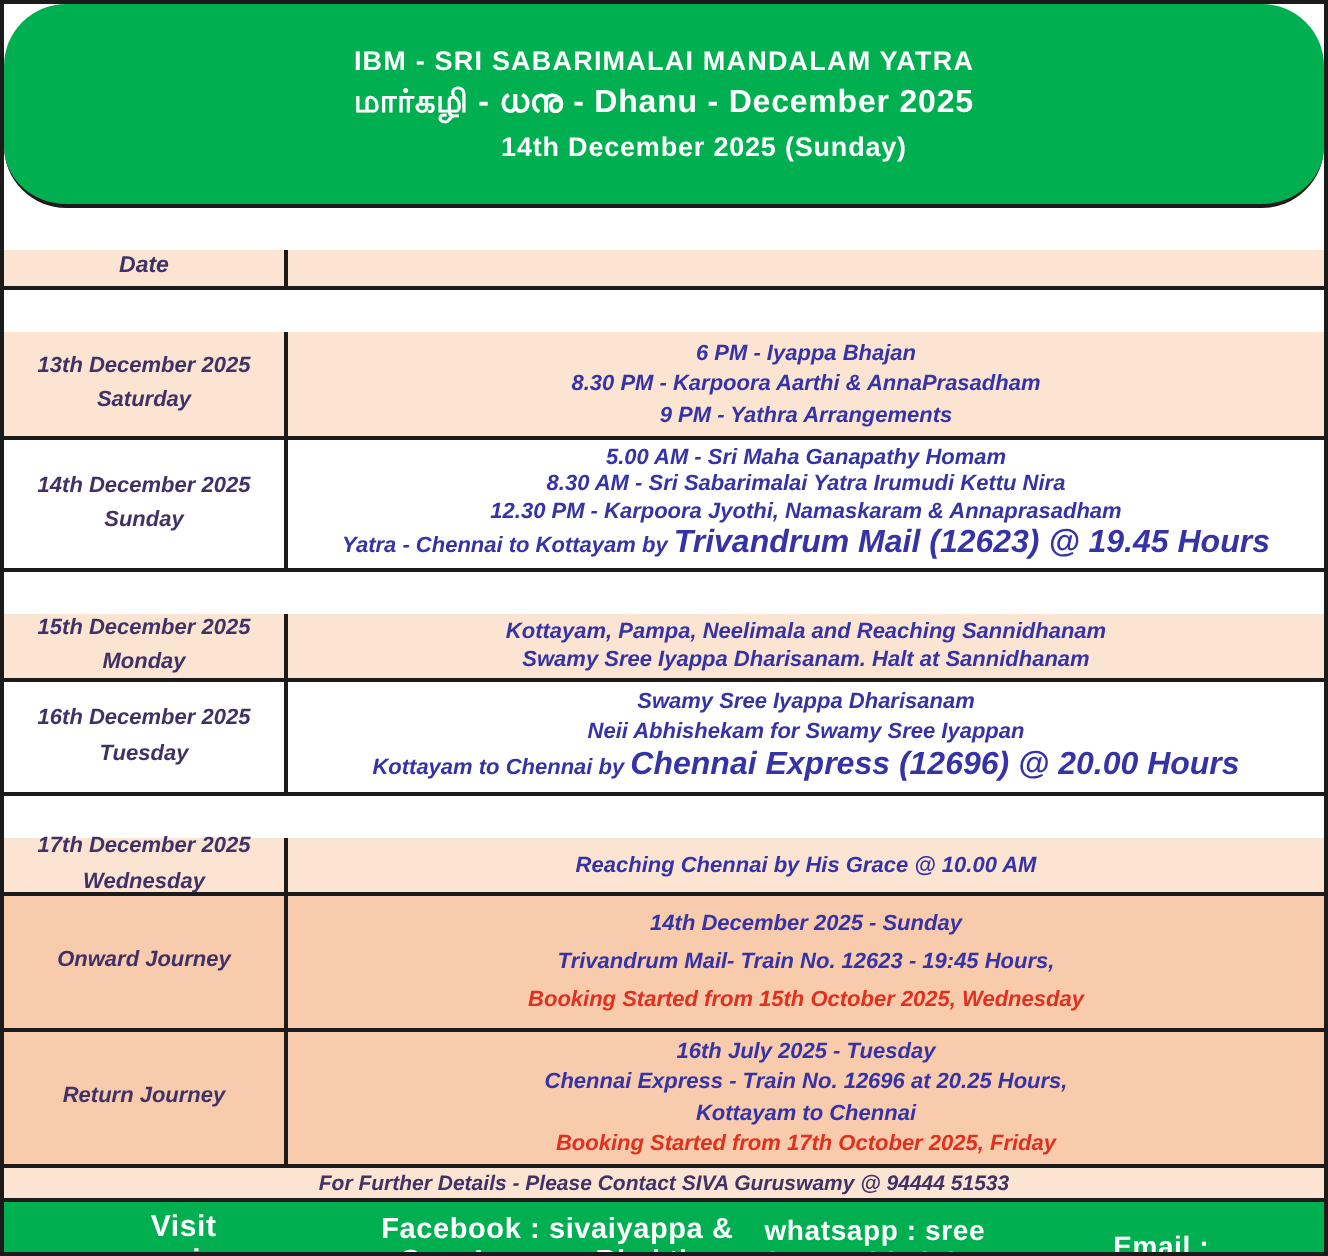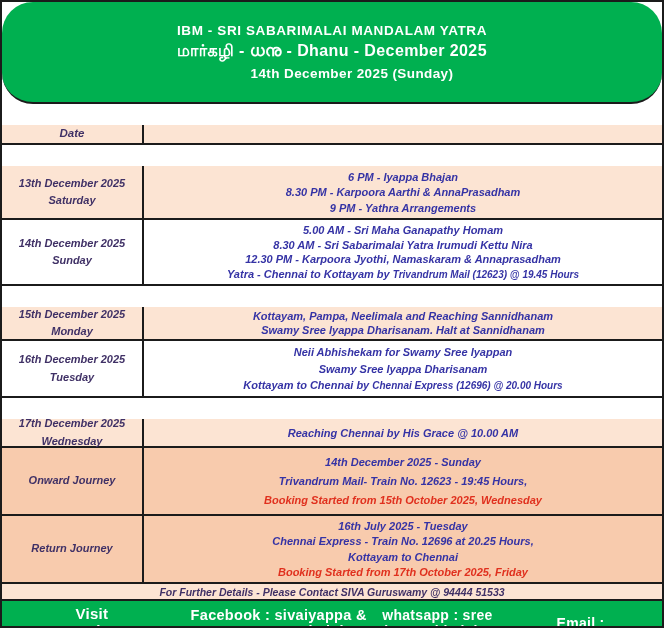--- a/index.html
+++ b/index.html
@@ -39,21 +39,21 @@
     display:flex;flex-direction:column;justify-content:center;align-items:center;
     color:var(--ink_purple);font-size:11px;line-height:1.55;text-align:center;
   }
   .ycell{
     flex:1 1 auto;
     display:flex;flex-direction:column;justify-content:space-evenly;align-items:center;
     color:var(--ink_blue);font-size:11px;text-align:center;padding:1px 4px;box-sizing:border-box;
   }
   .thead{height:18px;}
   .thead .dcell,.thead .ycell{font-size:11.5px;color:var(--ink_purple);}
-  .emph{font-size:10px;}
+  .emph{font-size:16px;}
   .red{color:var(--ink_red);}
   .contactrow{
     height:15px;flex:0 0 auto;
     background:var(--peach_light);
     border-bottom:2px solid #1b1b1b;
     display:flex;justify-content:center;align-items:center;
     font-style:italic;font-weight:bold;font-size:10.5px;color:var(--ink_purple);
   }
   
   .footer{
@@ -117,22 +117,22 @@
       <div>Swamy Sree Iyappa Dharisanam. Halt at Sannidhanam</div>
     </div>
   </div>
 
   <div class="trow white" style="height:55px">
     <div class="dcell">
       <div>16th December 2025</div>
       <div>Tuesday</div>
     </div>
     <div class="ycell">
+      <div>Swamy Sree Iyappa Dharisanam</div>
       <div>Neii Abhishekam for Swamy Sree Iyappan</div>
-      <div>Swamy Sree Iyappa Dharisanam</div>
       <div><span>Kottayam to Chennai by </span><span class="emph">Chennai Express (12696) @ 20.00 Hours</span></div>
     </div>
   </div>
 
   <div class="trow peach" style="height:27px">
     <div class="dcell">
       <div>17th December 2025</div>
       <div>Wednesday</div>
     </div>
     <div class="ycell">

